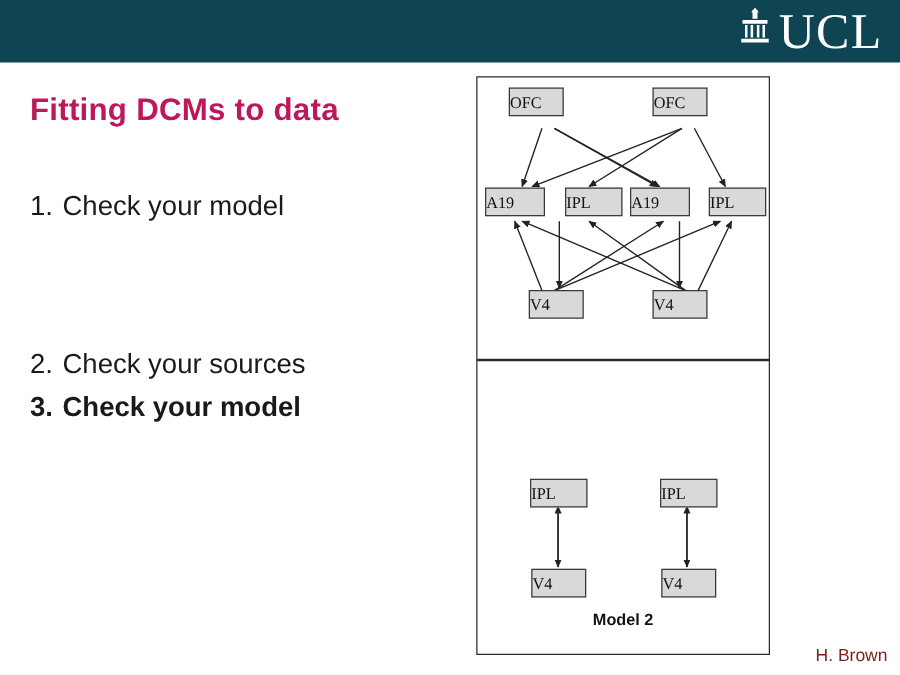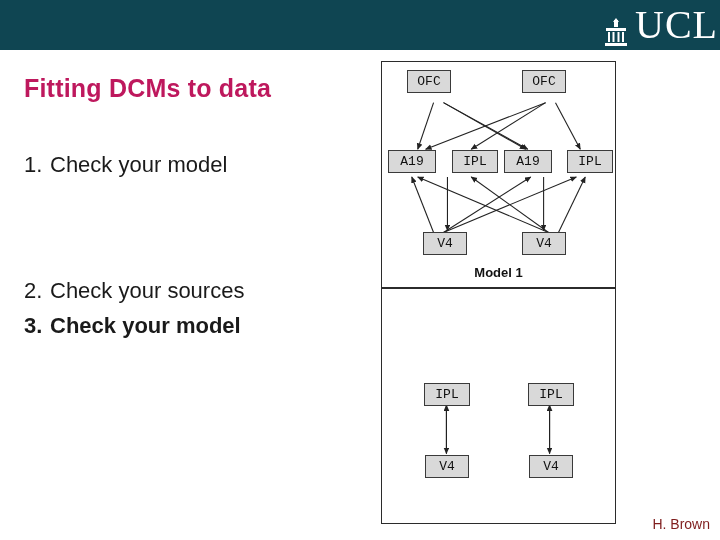--- a/index.html
+++ b/index.html
@@ -17,25 +17,25 @@
   
   .header-bar {
     position: absolute;
     left: 0; top: 0;
     width: 720px; height: 50px;
     background: #114455;
     background: #0f4552;
   }
   .ucl-logo {
     position: absolute;
-    right: 2px;
+    right: 14px;
     top: 4px;
     height: 42px;
     display: flex;
-    align-items: flex-end;
+    align-items: flex-start;
     color: #ffffff;
   }
   .ucl-logo .ucl-text {
     font-family: "Liberation Serif", serif;
     font-size: 40px;
     letter-spacing: 1px;
     font-weight: 400;
     line-height: 42px;
     color: #ffffff;
   }
@@ -86,22 +86,22 @@
     top: 288px;
     width: 235px;
     height: 236px;
   }
   .node {
     position: absolute;
     background: #d9d9d9;
     border: 1px solid #3a3a3a;
     color: #111111;
     font-size: 13px;
-    font-family: Liberation Mono, monospace;
-    text-align: center;
+    font-family: Liberation Serif, serif;
+    text-align: left;
     line-height: 22px;
     height: 23px;
     box-sizing: border-box;
     white-space: nowrap;
   }
   .caption {
     position: absolute;
     font-size: 13px;
     font-weight: bold;
     color: #111111;
@@ -193,21 +193,20 @@
   <div class="node" style="left:140px;top:8px;  width:44px;">OFC</div>
 
   <div class="node" style="left:6px;  top:88px; width:48px;">A19</div>
   <div class="node" style="left:70px; top:88px; width:46px;">IPL</div>
   <div class="node" style="left:122px;top:88px; width:48px;">A19</div>
   <div class="node" style="left:185px;top:88px; width:46px;">IPL</div>
 
   <div class="node" style="left:41px; top:170px;width:44px;">V4</div>
   <div class="node" style="left:140px;top:170px;width:44px;">V4</div>
 
-  <div class="caption" style="top:203px; left:0;">Model 1</div>
 </div>
 
 <div class="panel" id="model2-panel">
   <svg class="arrows" viewBox="0 0 235 236">
     <defs>
       <marker id="ah2" markerWidth="7" markerHeight="7" refX="5.4" refY="2.6" orient="auto">
         <path d="M0,0 L6,2.6 L0,5.2 z" fill="#222222"></path>
       </marker>
     </defs>
     <g stroke="#222222" stroke-width="1.1" fill="none" marker-end="url(#ah2)">
@@ -216,15 +215,16 @@
       <path d="M169,117 L169,166"></path>
       <path d="M169,166 L169,117"></path>
     </g>
   </svg>
 
   <div class="node" style="left:42px; top:94px; width:46px;">IPL</div>
   <div class="node" style="left:146px;top:94px; width:46px;">IPL</div>
   <div class="node" style="left:43px; top:166px;width:44px;">V4</div>
   <div class="node" style="left:147px;top:166px;width:44px;">V4</div>
 
+  <div class="caption" style="top:199px; left:0;">Model 2</div>
 </div>
 
 <div class="footer-author">H. Brown</div>
 
 </body></html>

